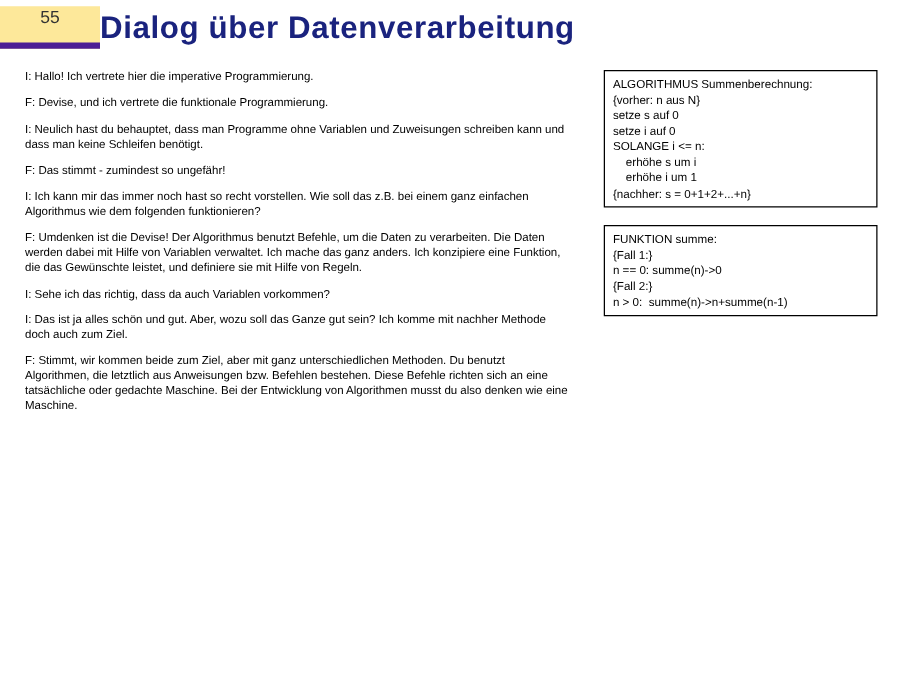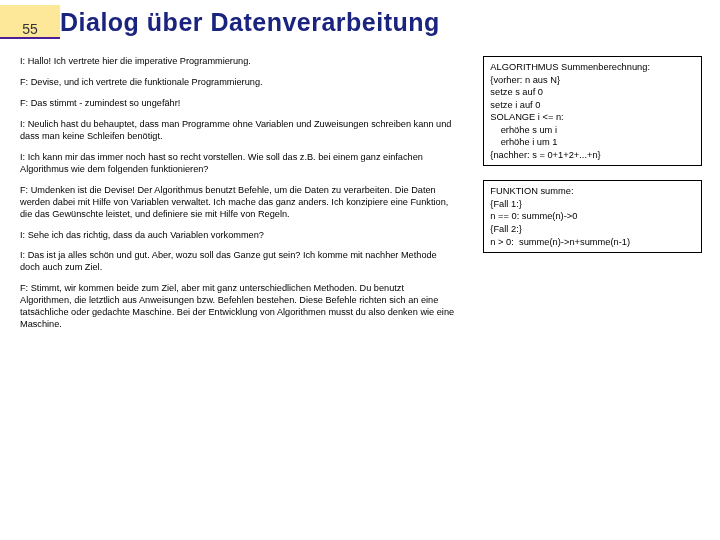--- a/index.html
+++ b/index.html
@@ -14,26 +14,26 @@
     width: 720px;
     height: 540px;
     position: relative;
   }
   .header {
     display: flex;
     align-items: center;
     height: 44px;
   }
   .slide-num-box {
-    width: 60px;
+    width: 80px;
     height: 34px;
     background: #fde89a;
-    border-bottom: 2px solid #4c1d95;
+    border-bottom: 5px solid #4c1d95;
     display: flex;
-    align-items: flex-end;
+    align-items: flex-start;
     justify-content: center;
     font-size: 14px;
     color: #333;
   }
   .title {
     flex: 1;
     text-align: left;
     font-size: 25px;
     font-weight: bold;
     color: #1a237e;
@@ -78,22 +78,22 @@
       <span>55</span>
     </div>
     <div class="title">Dialog über Datenverarbeitung</div>
   </div>
 
   <div class="content">
 
     <div class="left-col">
       <p>I: Hallo! Ich vertrete hier die imperative Programmierung.</p>
       <p>F: Devise, und ich vertrete die funktionale Programmierung.</p>
+      <p>I: Neulich hast du behauptet, dass man Programme ohne Variablen und Zuweisungen schreiben kann und dass man keine Schleifen benötigt.</p>
       <p>F: Das stimmt - zumindest so ungefähr!</p>
-      <p>I: Neulich hast du behauptet, dass man Programme ohne Variablen und Zuweisungen schreiben kann und dass man keine Schleifen benötigt.</p>
       <p>I: Ich kann mir das immer noch hast so recht vorstellen. Wie soll das z.B. bei einem ganz einfachen Algorithmus wie dem folgenden funktionieren?</p>
       <p>F: Umdenken ist die Devise! Der Algorithmus benutzt Befehle, um die Daten zu verarbeiten. Die Daten werden dabei mit Hilfe von Variablen verwaltet. Ich mache das ganz anders. Ich konzipiere eine Funktion, die das Gewünschte leistet, und definiere sie mit Hilfe von Regeln.</p>
       <p>I: Sehe ich das richtig, dass da auch Variablen vorkommen?</p>
       <p>I: Das ist ja alles schön und gut. Aber, wozu soll das Ganze gut sein? Ich komme mit nachher Methode doch auch zum Ziel.</p>
       <p>F: Stimmt, wir kommen beide zum Ziel, aber mit ganz unterschiedlichen Methoden. Du benutzt Algorithmen, die letztlich aus Anweisungen bzw. Befehlen bestehen. Diese Befehle richten sich an eine tatsächliche oder gedachte Maschine. Bei der Entwicklung von Algorithmen musst du also denken wie eine Maschine.</p>
     </div>
 
     <div class="right-col">
       <div class="code-box">ALGORITHMUS Summenberechnung:
 {vorher: n aus N}

